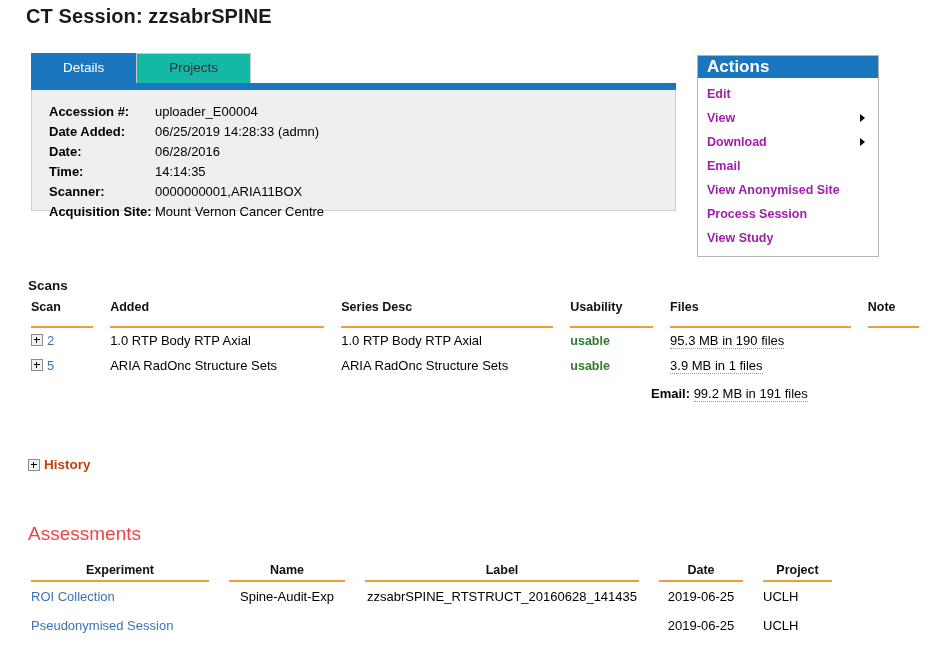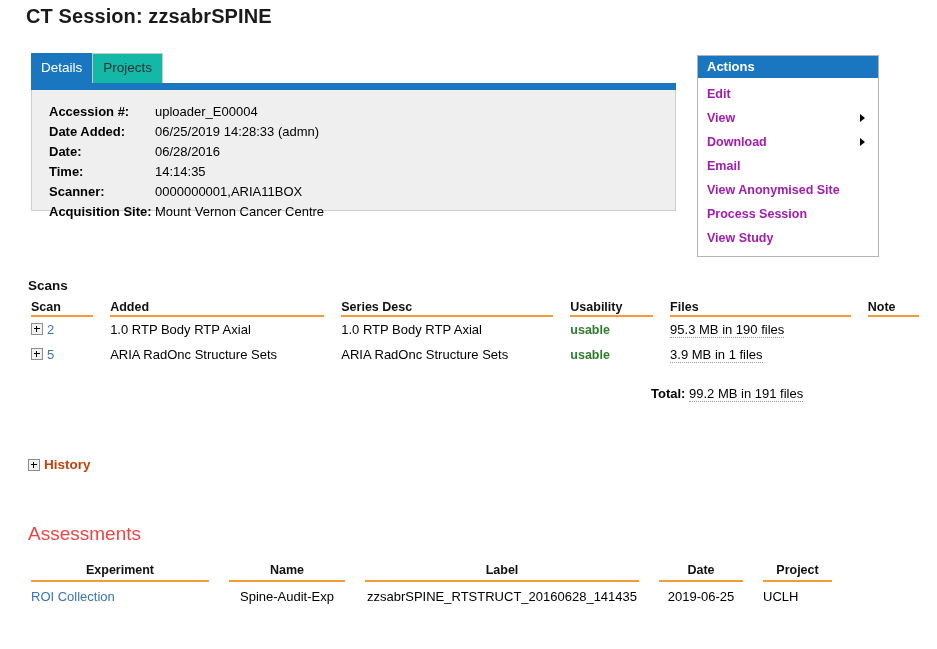--- a/index.html
+++ b/index.html
@@ -34,21 +34,21 @@
     position: absolute;
     left: 31px;
     top: 53px;
     display: flex;
     align-items: flex-end;
     z-index: 3;
   }
   .tab {
     height: 30px;
     line-height: 30px;
-    padding: 0 10px;
+    padding: 0 32px;
     font-size: 13.5px;
     box-sizing: border-box;
     cursor: pointer;
     white-space: nowrap;
   }
   .tab.active {
     background: #1a77bf;
     color: #ffffff;
   }
   .tab.inactive {
@@ -116,21 +116,21 @@
     top: 55px;
     width: 182px;
     border: 1px solid #b4b4b4;
     background: #ffffff;
     box-sizing: border-box;
   }
   #actions-header {
     background: #1a77bf;
     color: #ffffff;
     font-weight: bold;
-    font-size: 13px;
+    font-size: 17px;
     height: 22px;
     line-height: 22px;
     padding-left: 9px;
   }
   #actions-list { padding: 4px 0 6px 0; }
   .action-item {
     height: 24px;
     line-height: 24px;
     padding: 0 9px 0 9px;
     font-size: 12.5px;
@@ -168,21 +168,21 @@
   table.grid {
     position: absolute;
     border-collapse: collapse;
     font-size: 13px;
   }
   table.grid > thead > tr > th {
     font-weight: bold;
     font-size: 12.5px;
     color: #111;
     border-bottom: 2px solid #f29c38;
-    padding: 0 0 1px 0;
+    padding: 0 0 12px 0;
     text-align: left;
     white-space: nowrap;
   }
   table.grid > tbody > tr > td {
     padding: 5px 0 5px 0;
     vertical-align: top;
     white-space: nowrap;
   }
   th.spacer, td.spacer { border-bottom: none !important; }
 
@@ -385,21 +385,21 @@
       <td>
         <span class="dotted">3.9 MB in 1 files</span>
       </td>
       <td class="spacer"></td>
       <td></td>
     </tr>
   </tbody>
 </table>
 
 <div id="scans-total">
-  <b>Total:</b>
+  <b>Email:</b>
   <span class="dotted">99.2 MB in 191 files</span>
 </div>
 
 <div id="history-row">
   <span class="expander"></span>
   <span class="label">History</span>
 </div>
 
 <div class="section-heading-large" style="left:28px; top:523px;">Assessments</div>
 
@@ -424,14 +424,27 @@
       </td>
       <td class="spacer"></td>
       <td class="col-center">Spine-Audit-Exp</td>
       <td class="spacer"></td>
       <td class="col-center">zzsabrSPINE_RTSTRUCT_20160628_141435</td>
       <td class="spacer"></td>
       <td class="col-center">2019-06-25</td>
       <td class="spacer"></td>
       <td>UCLH</td>
     </tr>
+    <tr>
+      <td>
+        <span class="assess-link">Pseudonymised Session</span>
+      </td>
+      <td class="spacer"></td>
+      <td class="col-center"></td>
+      <td class="spacer"></td>
+      <td class="col-center"></td>
+      <td class="spacer"></td>
+      <td class="col-center">2019-06-25</td>
+      <td class="spacer"></td>
+      <td>UCLH</td>
+    </tr>
   </tbody>
 </table>
 
 </body></html>

